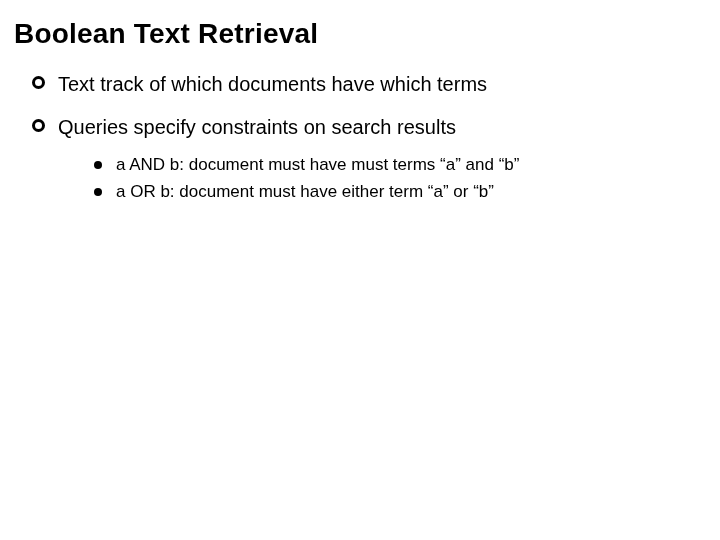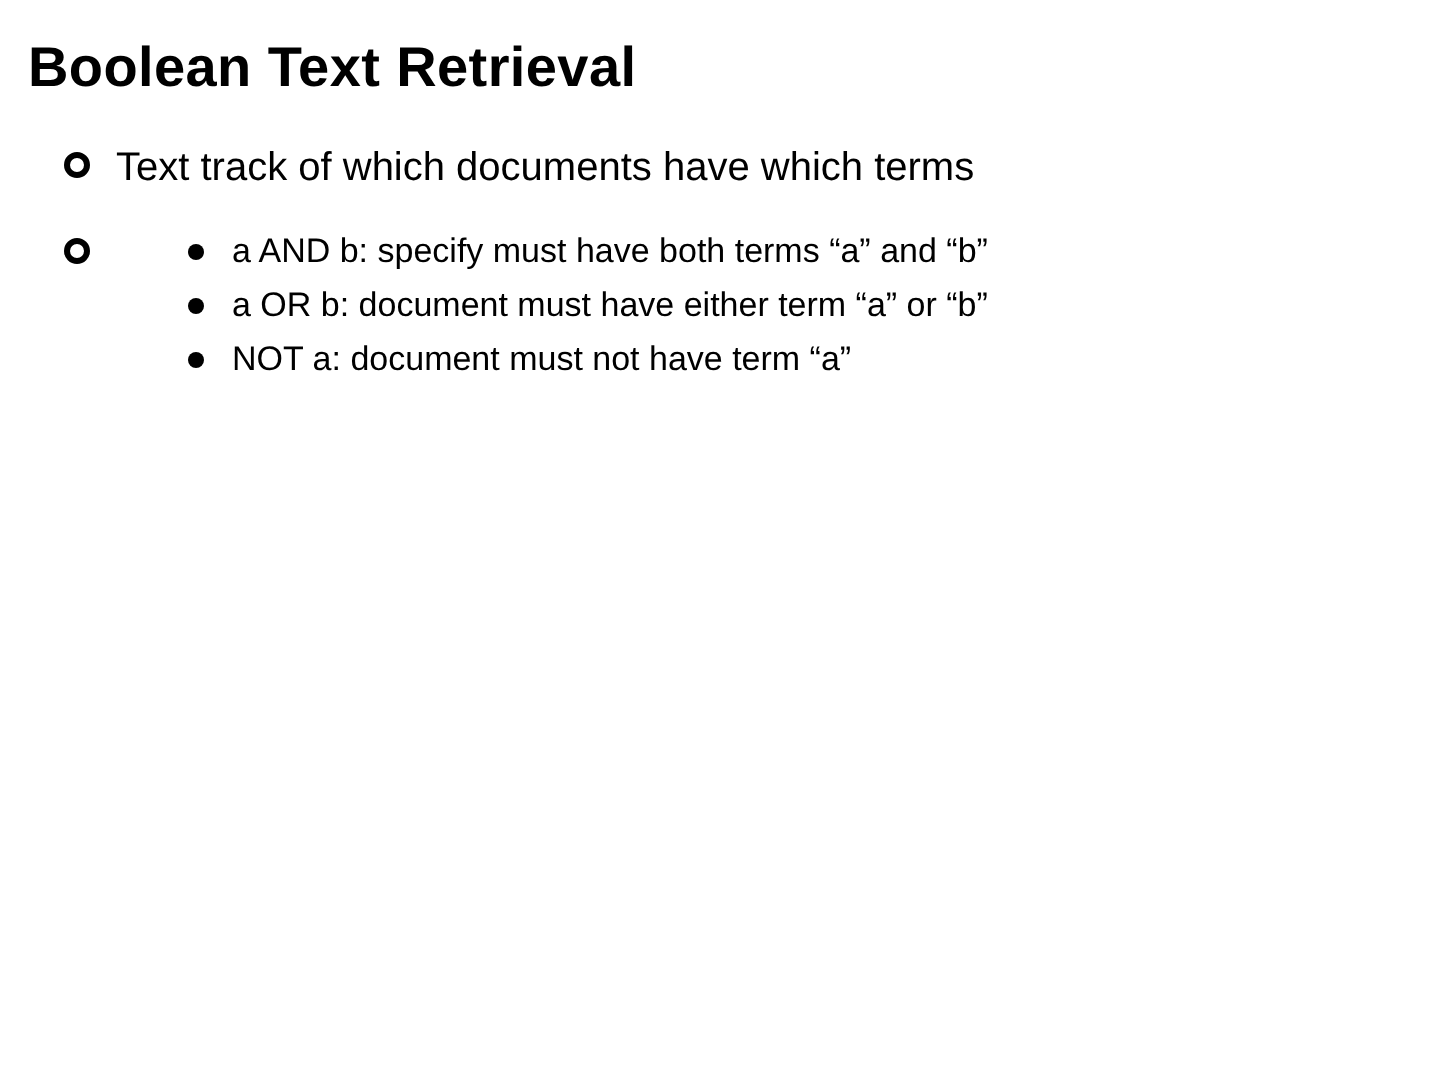--- a/index.html
+++ b/index.html
@@ -74,26 +74,24 @@
 <body>
 
 <div class="slide">
   <h1 class="title">Boolean Text Retrieval</h1>
 
   <ul class="level1">
     <li>
       <span>Text track of which documents have which terms</span>
     </li>
     <li>
+      <span>Queries specify constraints on search results</span>
       <ul class="level2">
         <li>
-          <span>a AND b: specify must have both terms “a” and “b”</span>
+          <span>a AND b: document must have must terms “a” and “b”</span>
         </li>
         <li>
           <span>a OR b: document must have either term “a” or “b”</span>
-        </li>
-        <li>
-          <span>NOT a: document must not have term “a”</span>
         </li>
       </ul>
     </li>
   </ul>
 </div>
 
 </body></html>

